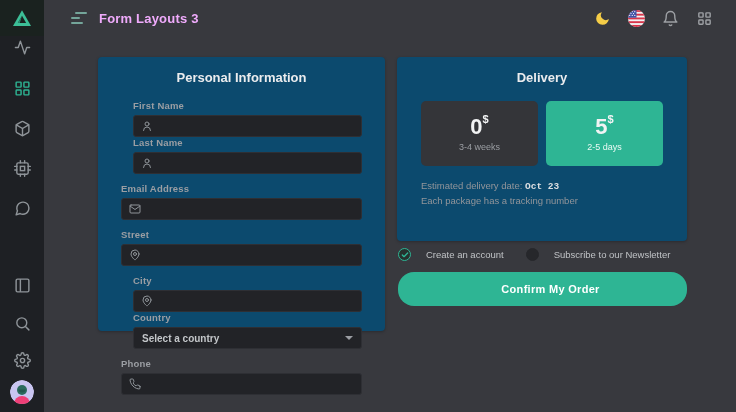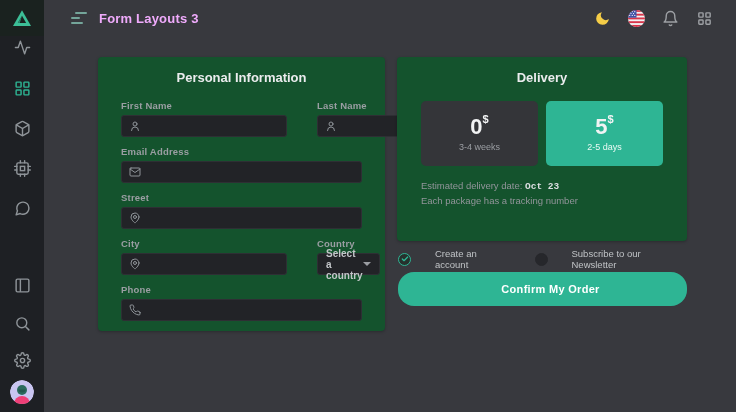--- a/index.html
+++ b/index.html
@@ -21,31 +21,31 @@
   .hamburger span { position:absolute; height:2px; background:#74a59a; border-radius:1px; }
   .hamburger span:nth-child(1){ left:4px; right:0; top:0; }
   .hamburger span:nth-child(2){ left:0; width:9px; top:5px; }
   .hamburger span:nth-child(3){ left:0; width:12px; top:10px; }
   .page-title { margin-left:12px; font-size:13px; font-weight:bold; color:#f0abfc; letter-spacing:.2px; }
   .header-right { margin-left:auto; display:flex; align-items:center; gap:14px; margin-right:22px; }
   .hicon { width:20px; height:20px; display:flex; align-items:center; justify-content:center; color:#9da0a4; cursor:pointer; }
   .hicon svg { width:17px; height:17px; }
 
   
-  .card { position:absolute; background:#14532d; border-radius:4px; box-shadow:0 1px 3px rgba(0,0,0,.25); }
+  .card { position:absolute; background:#0c4a6e; border-radius:4px; box-shadow:0 1px 3px rgba(0,0,0,.25); }
   .card-title { text-align:center; font-size:13px; font-weight:bold; color:#ebecee; }
 
   .personal-card { left:98px; top:57px; width:287px; height:274px; padding:13px 23px 0; }
   .personal-card .card-title { margin-bottom:15px; }
 
   .flabel { display:block; font-size:9.5px; color:#9b9ea3; margin-bottom:4px; font-weight:bold; letter-spacing:.2px; }
   .input-box { height:22px; background:#222327; border:1px solid #2e2f34; border-radius:3px; display:flex; align-items:center; padding:0 7px; }
   .input-box svg { width:12px; height:12px; color:#8f9499; flex:none; }
   .input-box input { flex:1; min-width:0; background:transparent; border:none; outline:none; color:#d8dadd; font-size:10px; margin-left:6px; font-family:"Liberation Sans",sans-serif; }
-  .row2 { display:grid; grid-template-columns:1fr 1fr; column-gap:30px; }
+  .row2 { display:grid; grid-template-columns:1fr; column-gap:14px;margin-left:12px; }
   .fgroup { margin-bottom:9px; }
   .select-box { height:22px; background:#222327; border:1px solid #2e2f34; border-radius:3px; display:flex; align-items:center; padding:0 8px; cursor:pointer; }
   .select-box .sel-text { flex:1; font-size:10px; font-weight:bold; color:#c3c6c9; }
   .select-box .chev { width:0; height:0; border-left:4px solid transparent; border-right:4px solid transparent; border-top:4px solid #9b9ea3; }
 
   
   .delivery-card { left:397px; top:57px; width:290px; height:184px; padding:13px 24px 0; }
   .delivery-card .card-title { margin-bottom:16px; }
   .options-row { display:grid; grid-template-columns:1fr 1fr; column-gap:8px; margin-top:5px; }
   .opt-card { height:65px; border-radius:5px; display:flex; flex-direction:column; align-items:center; justify-content:center; cursor:pointer; }
@@ -53,21 +53,21 @@
   .opt-card.selected { background:#2eb594; }
   .price { font-size:22px; font-weight:bold; color:#f2f3f4; line-height:1; }
   .price sup { font-size:11px; font-weight:bold; position:relative; top:-2px; }
   .duration { font-size:9px; margin-top:4px; color:#9b9ea3; }
   .opt-card.selected .duration { color:#eafaf4; }
   .delivery-note { margin-top:13px; font-size:9.5px; color:#92959a; line-height:1.45; }
   .delivery-note b { color:#dddfe2;font-family:Liberation Mono, monospace; }
 
   
   .check-row { position:absolute; left:398px; top:248px; width:290px; display:flex; align-items:center; gap:22px; }
-  .check-item { display:flex; align-items:center; gap:24px; cursor:pointer; }
+  .check-item { display:flex; align-items:center; gap:15px; cursor:pointer; }
   .cbox { width:13px; height:13px; border-radius:50%; flex:none; display:flex; align-items:center; justify-content:center; }
   .cbox.checked { border:1.5px solid #2eb594; background:#26312d; }
   .cbox.checked svg { width:8px; height:8px; color:#2eb594; }
   .cbox.unchecked { background:#26272b; border:1.5px solid #26272b; }
   .check-label { font-size:9.5px; color:#c0c3c6; }
 
   .confirm-btn { position:absolute; left:398px; top:272px; width:289px; height:34px; background:#2eb594; border:none; border-radius:16px; color:#ffffff; font-weight:bold; font-size:11px; letter-spacing:.3px; cursor:pointer; font-family:"Liberation Sans",sans-serif;padding-left:16px; }
 </style>
 </head>
 <body>

